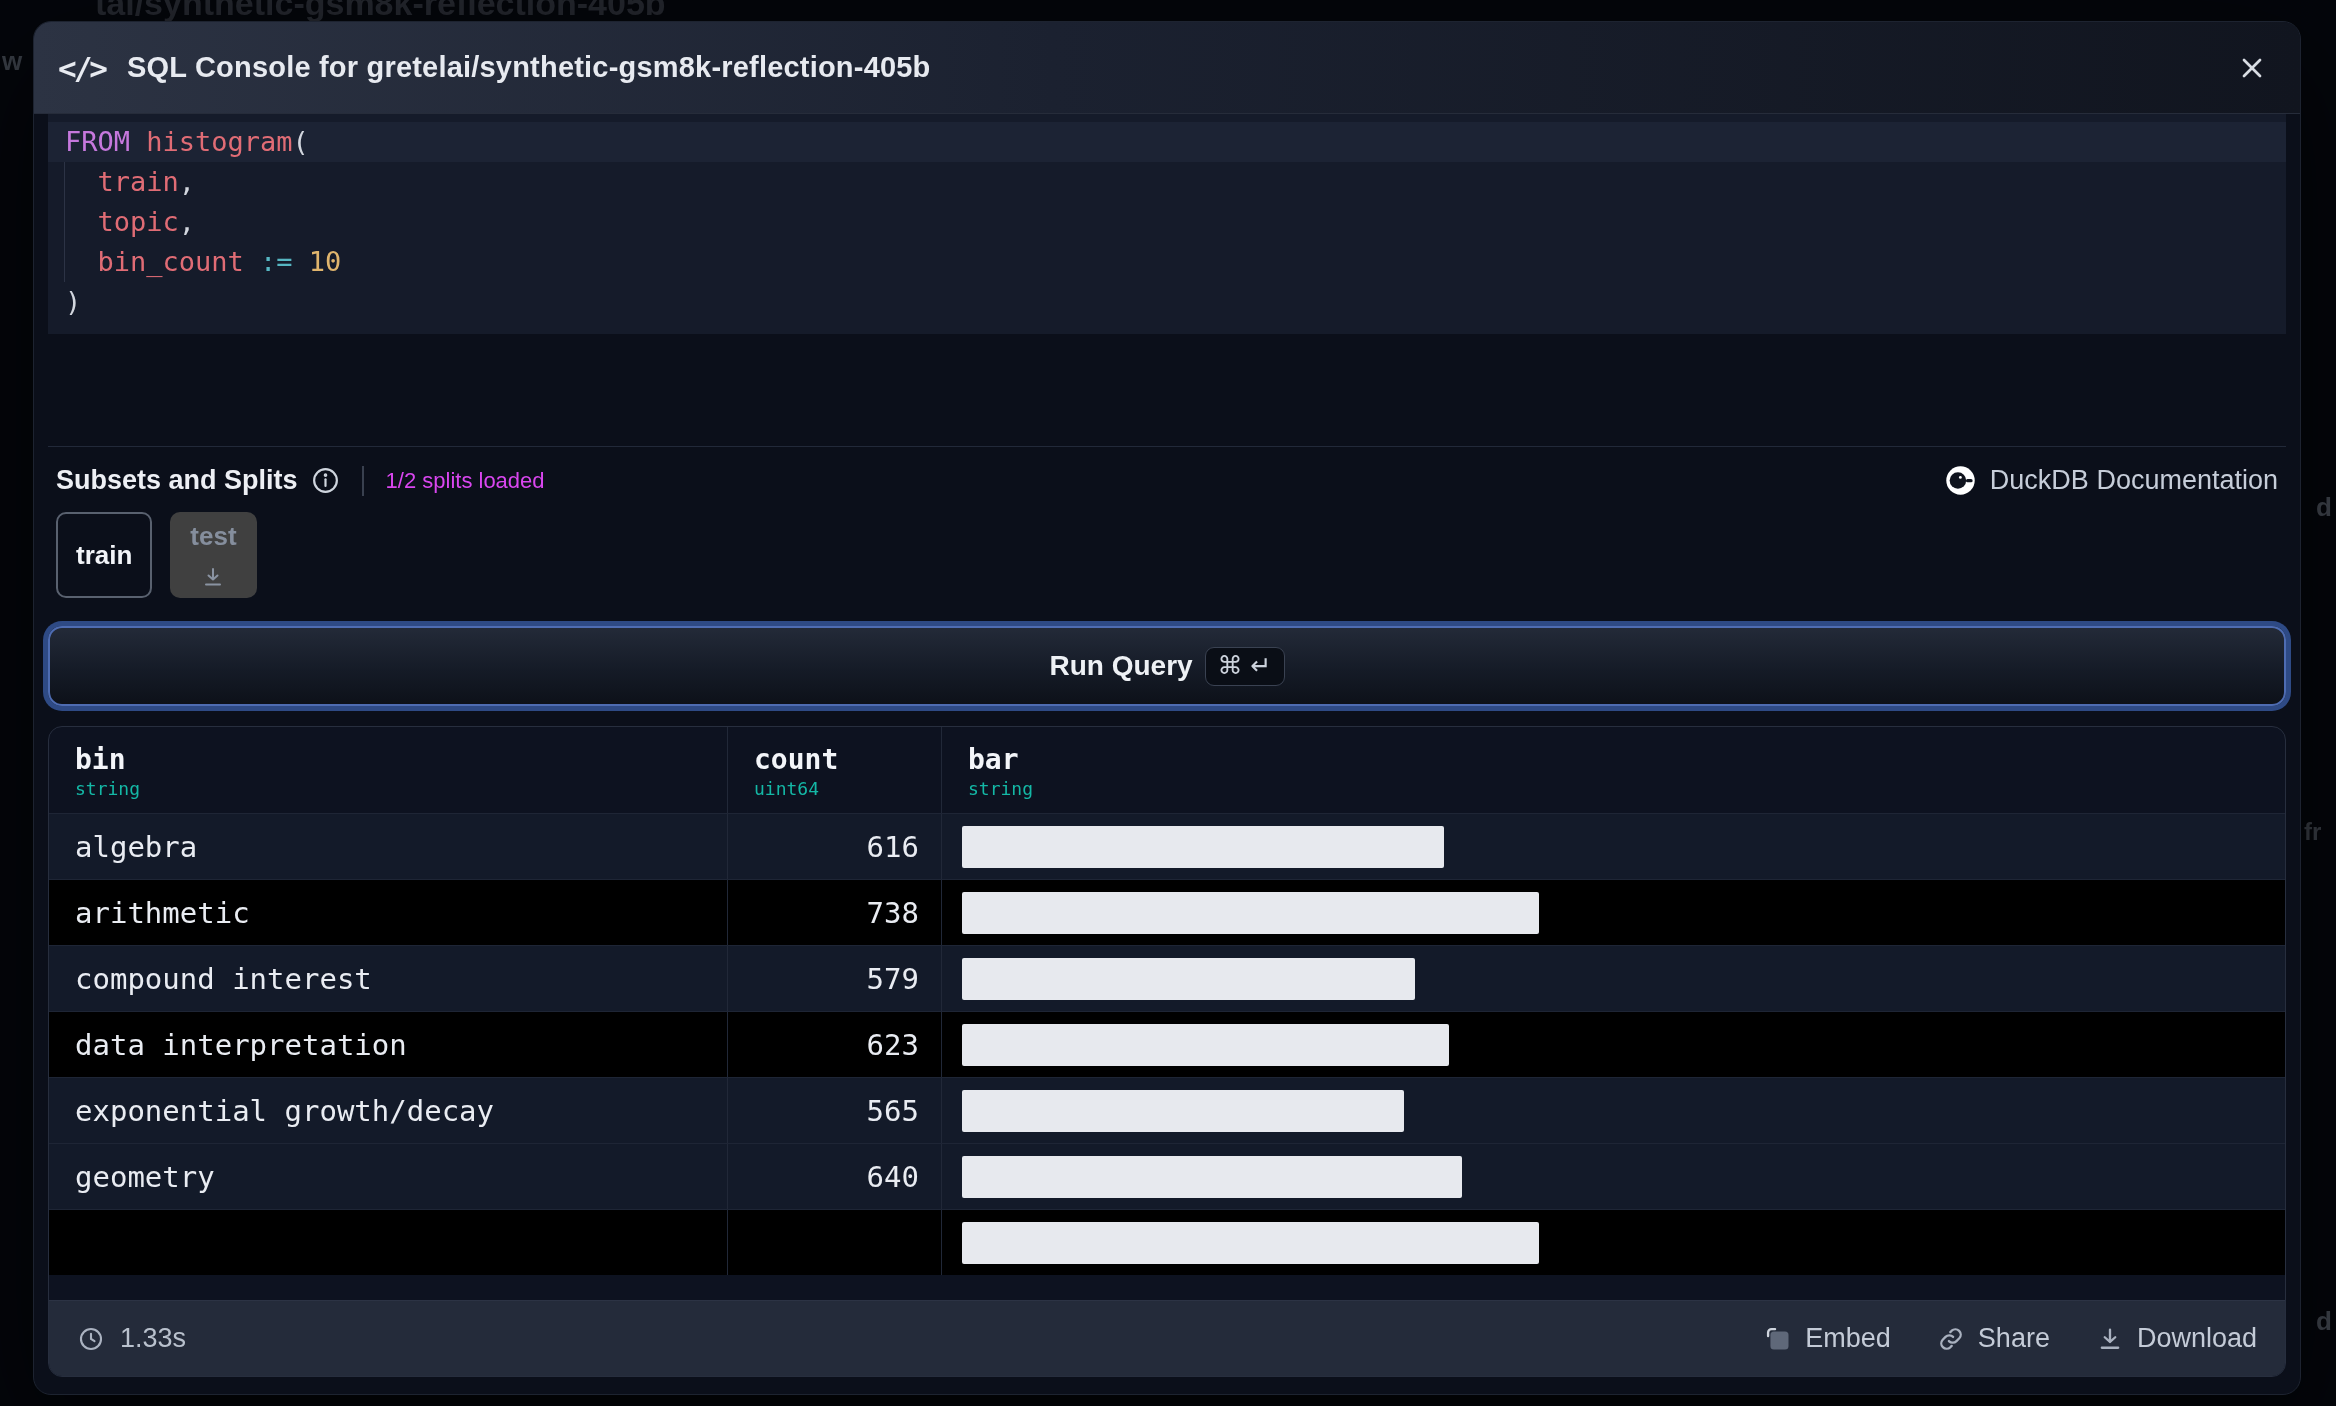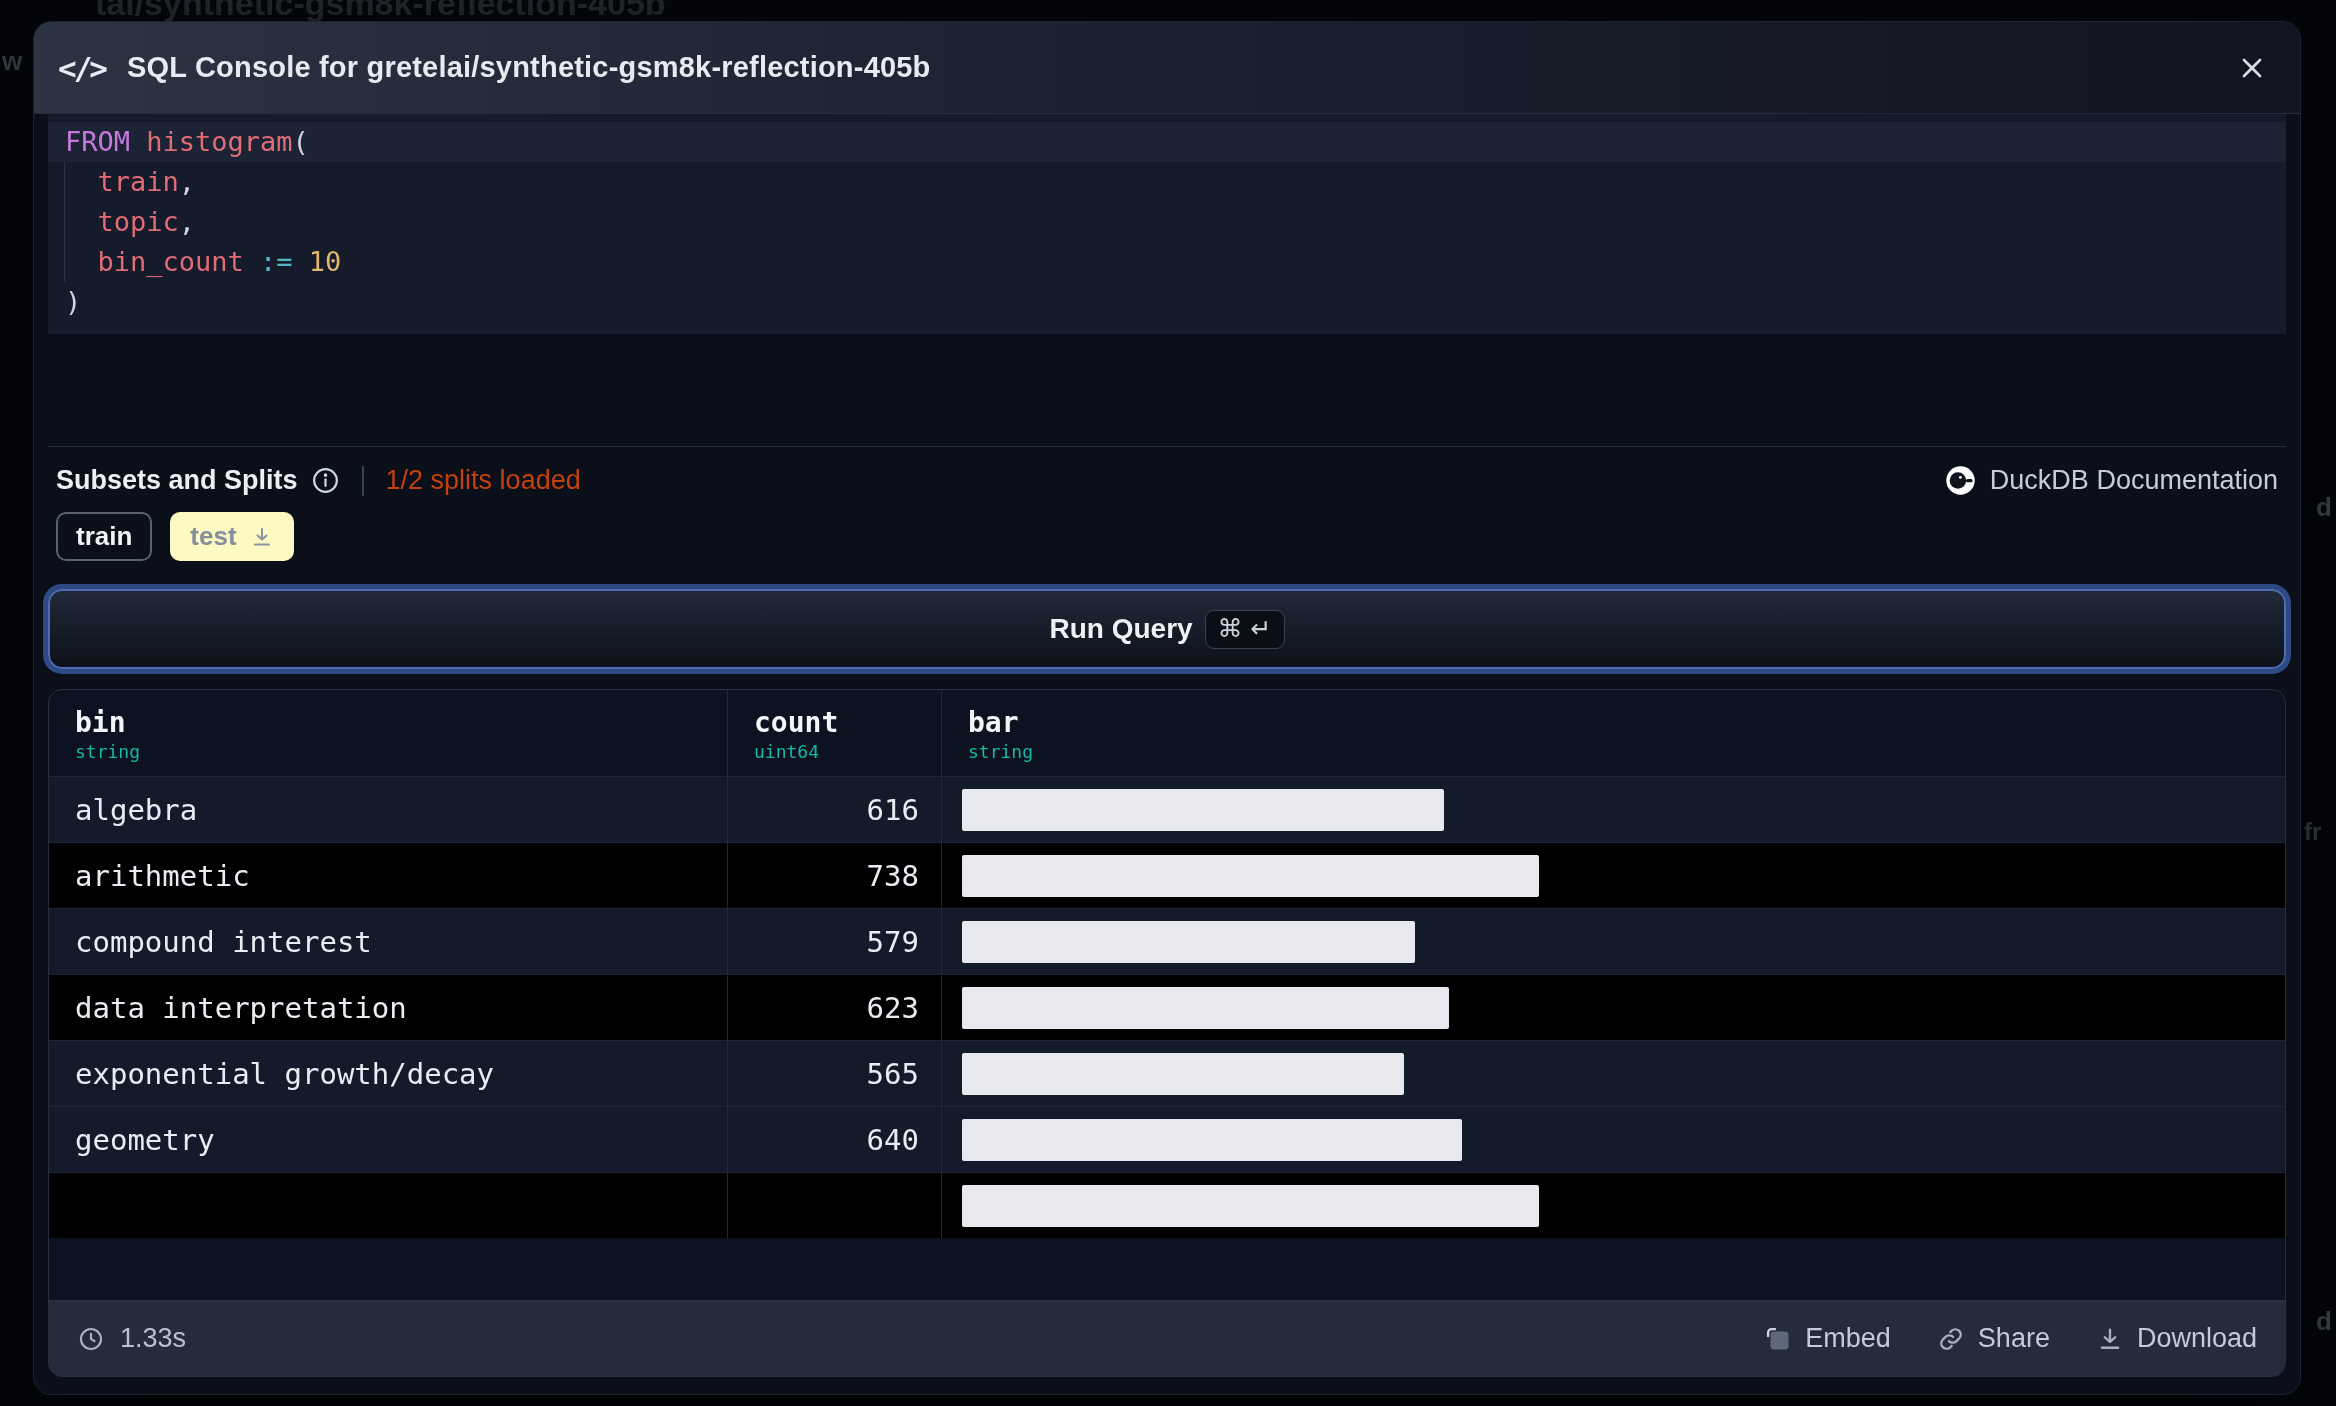--- a/index.html
+++ b/index.html
@@ -53,29 +53,29 @@
   }
   .tk-kw { color:#c678dd; } .tk-fn { color:#e06c75; } .tk-pu { color:#d2d6de; }
   .tk-op { color:#56b6c2; } .tk-nu { color:#e0b56d; } .tk-pl { color:#d2d6de; }
   .editor-space { height:112px; }
 
   
   .section-head { display:flex; align-items:center; margin:18px 8px 0; }
   .sh-title { font-size:27px; font-weight:700; color:#edeff4; }
   .info-icon { margin-left:13px; display:flex; }
   .sh-divider { width:2px; height:30px; background:#39404f; margin:0 22px; }
-  .sh-status { font-size:27px; color:#c2410c;text-align:center; }
+  .sh-status { font-size:22px; color:#d946ef;text-align:center; }
   .doc-link { margin-left:auto; display:flex; align-items:center; gap:14px;
               color:#c6cdd9; font-size:27px; cursor:pointer; text-decoration:none; }
 
   .chips { display:flex; gap:18px; margin:16px 8px 0; }
   .chip { font-size:26px; font-weight:700; border-radius:10px; padding:7px 18px;
           display:flex; align-items:center; gap:13px; cursor:pointer; line-height:1.2; }
   .chip.active { color:#f2f4f8; border:2px solid #59616f; background:transparent; }
-  .chip.inactive { color:#858e9d; background:#fef9c3; border:2px solid transparent; }
+  .chip.inactive { color:#858e9d; background:#404040; border:2px solid transparent;flex-direction:column; }
 
   .run-btn {
     margin-top:28px; width:100%; height:80px;
     border-radius:14px;
     border:2px solid #4e6cb2;
     box-shadow:0 0 0 5px #2e4a85;
     background:linear-gradient(180deg,#232a38 0%,#151b27 55%,#0d1119 100%);
     display:flex; align-items:center; justify-content:center; gap:12px;
     color:#eef1f5; font-size:28px; font-weight:700; cursor:pointer;
     font-family:"Liberation Sans", sans-serif;

